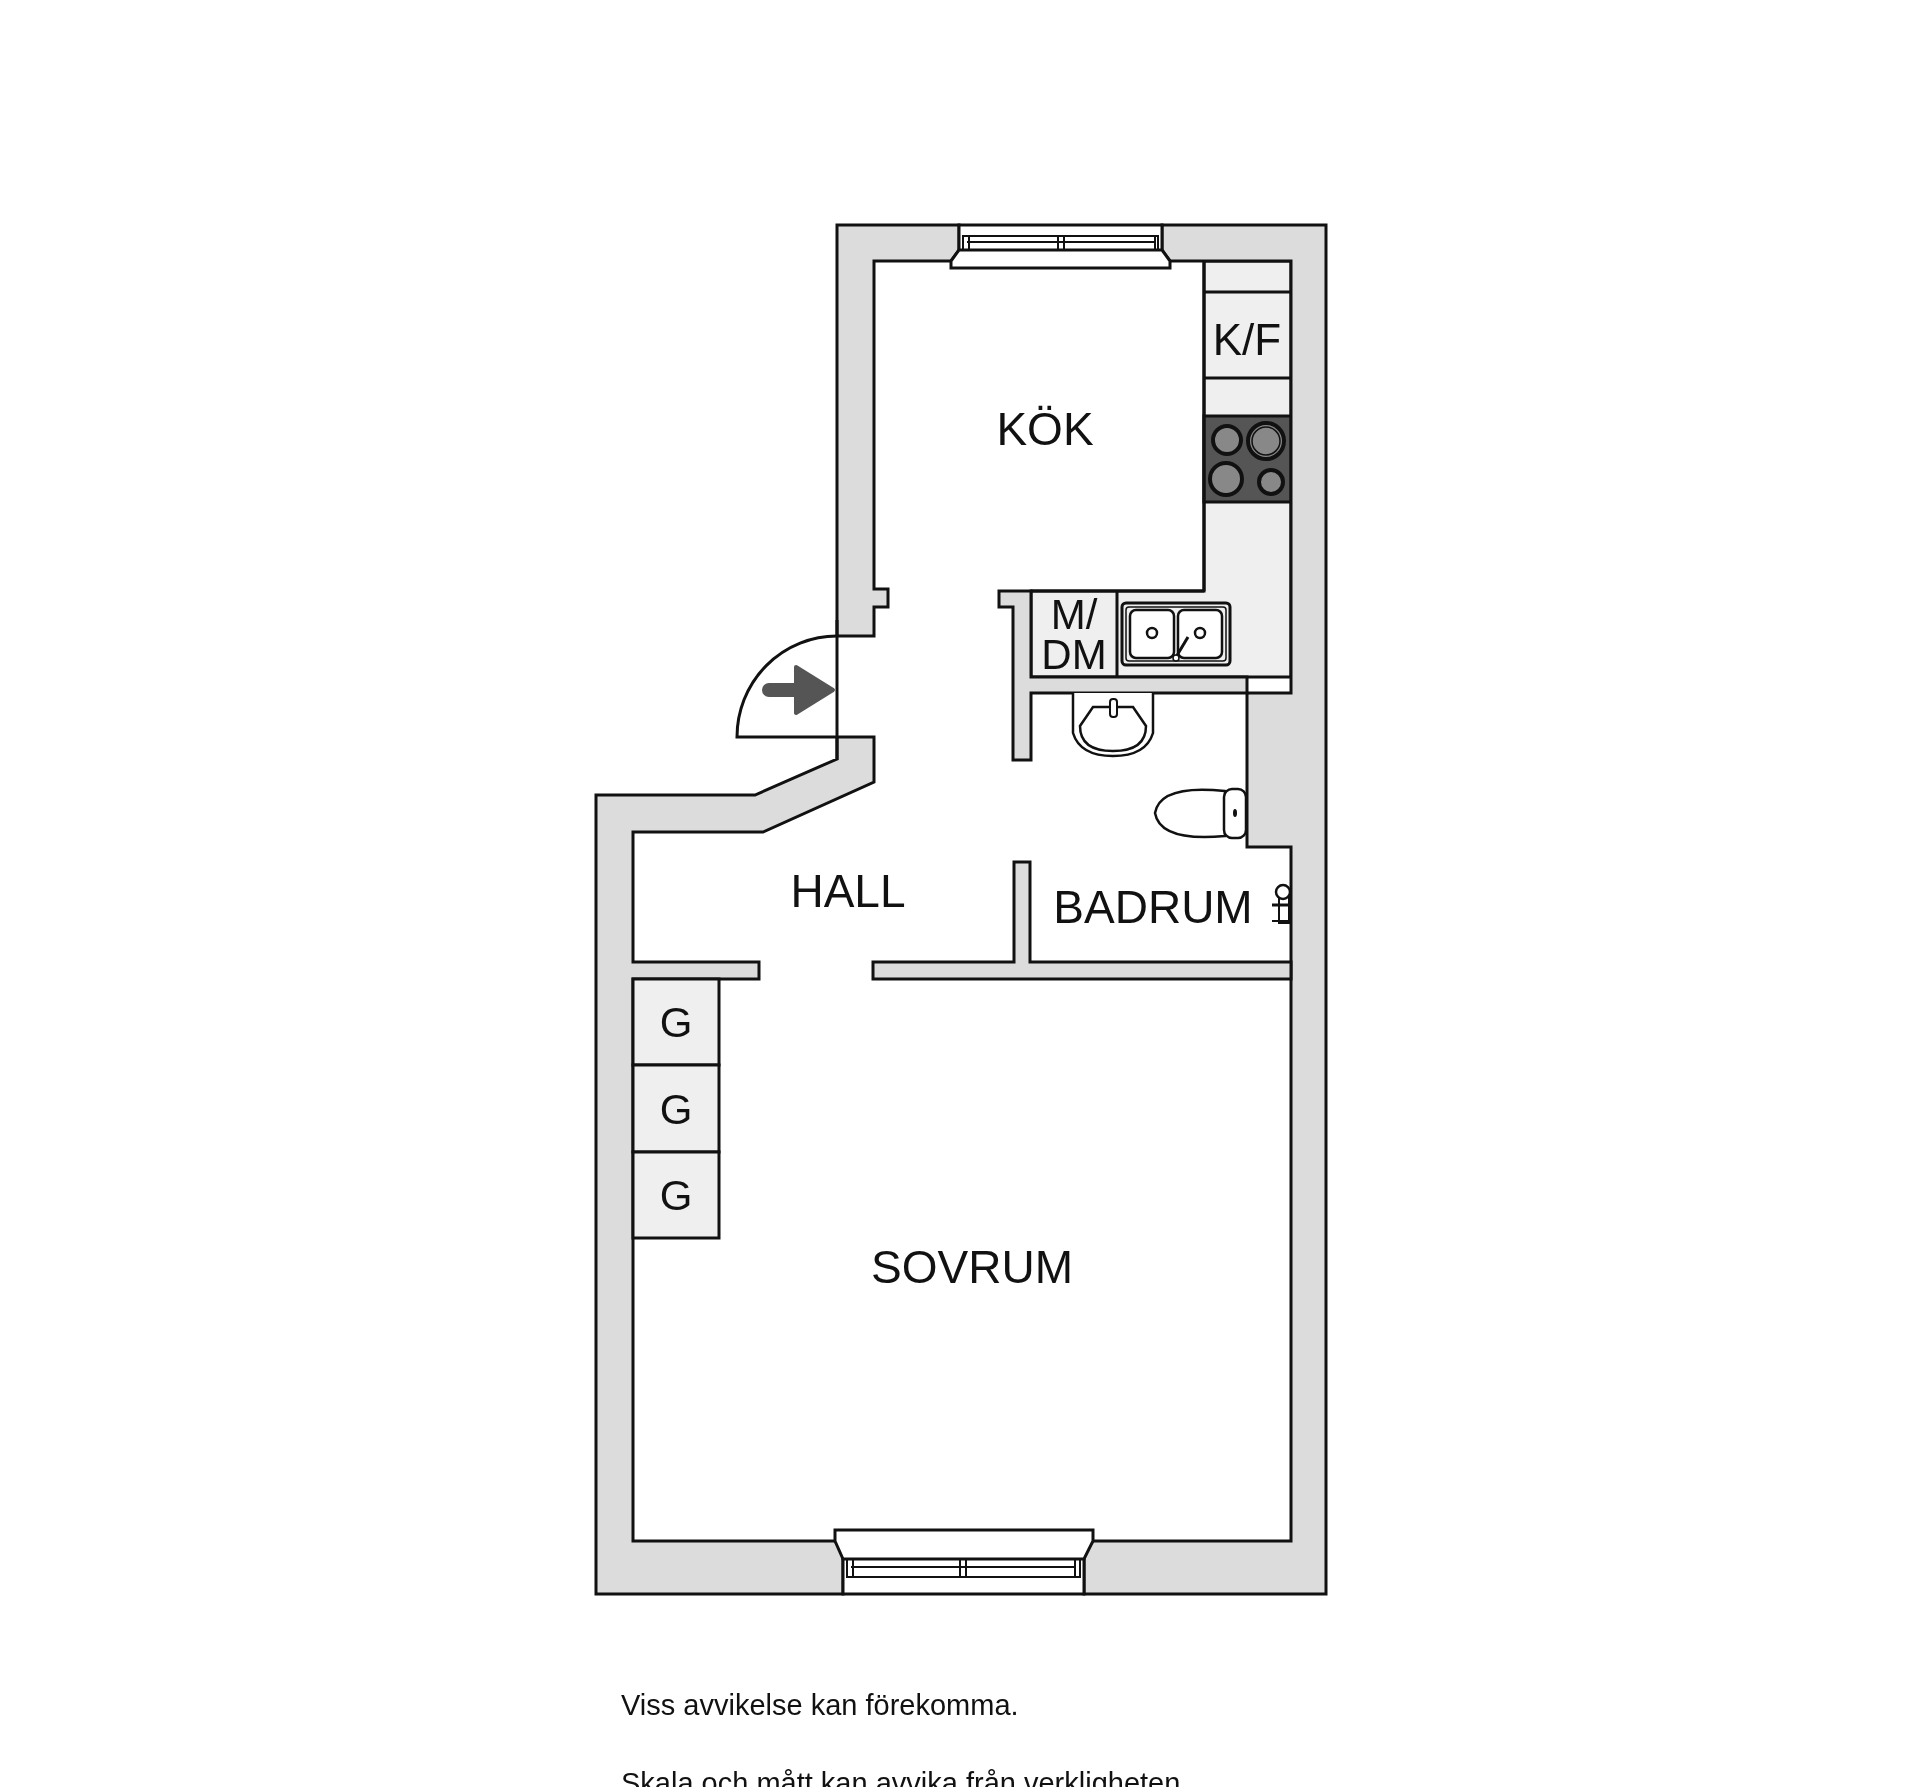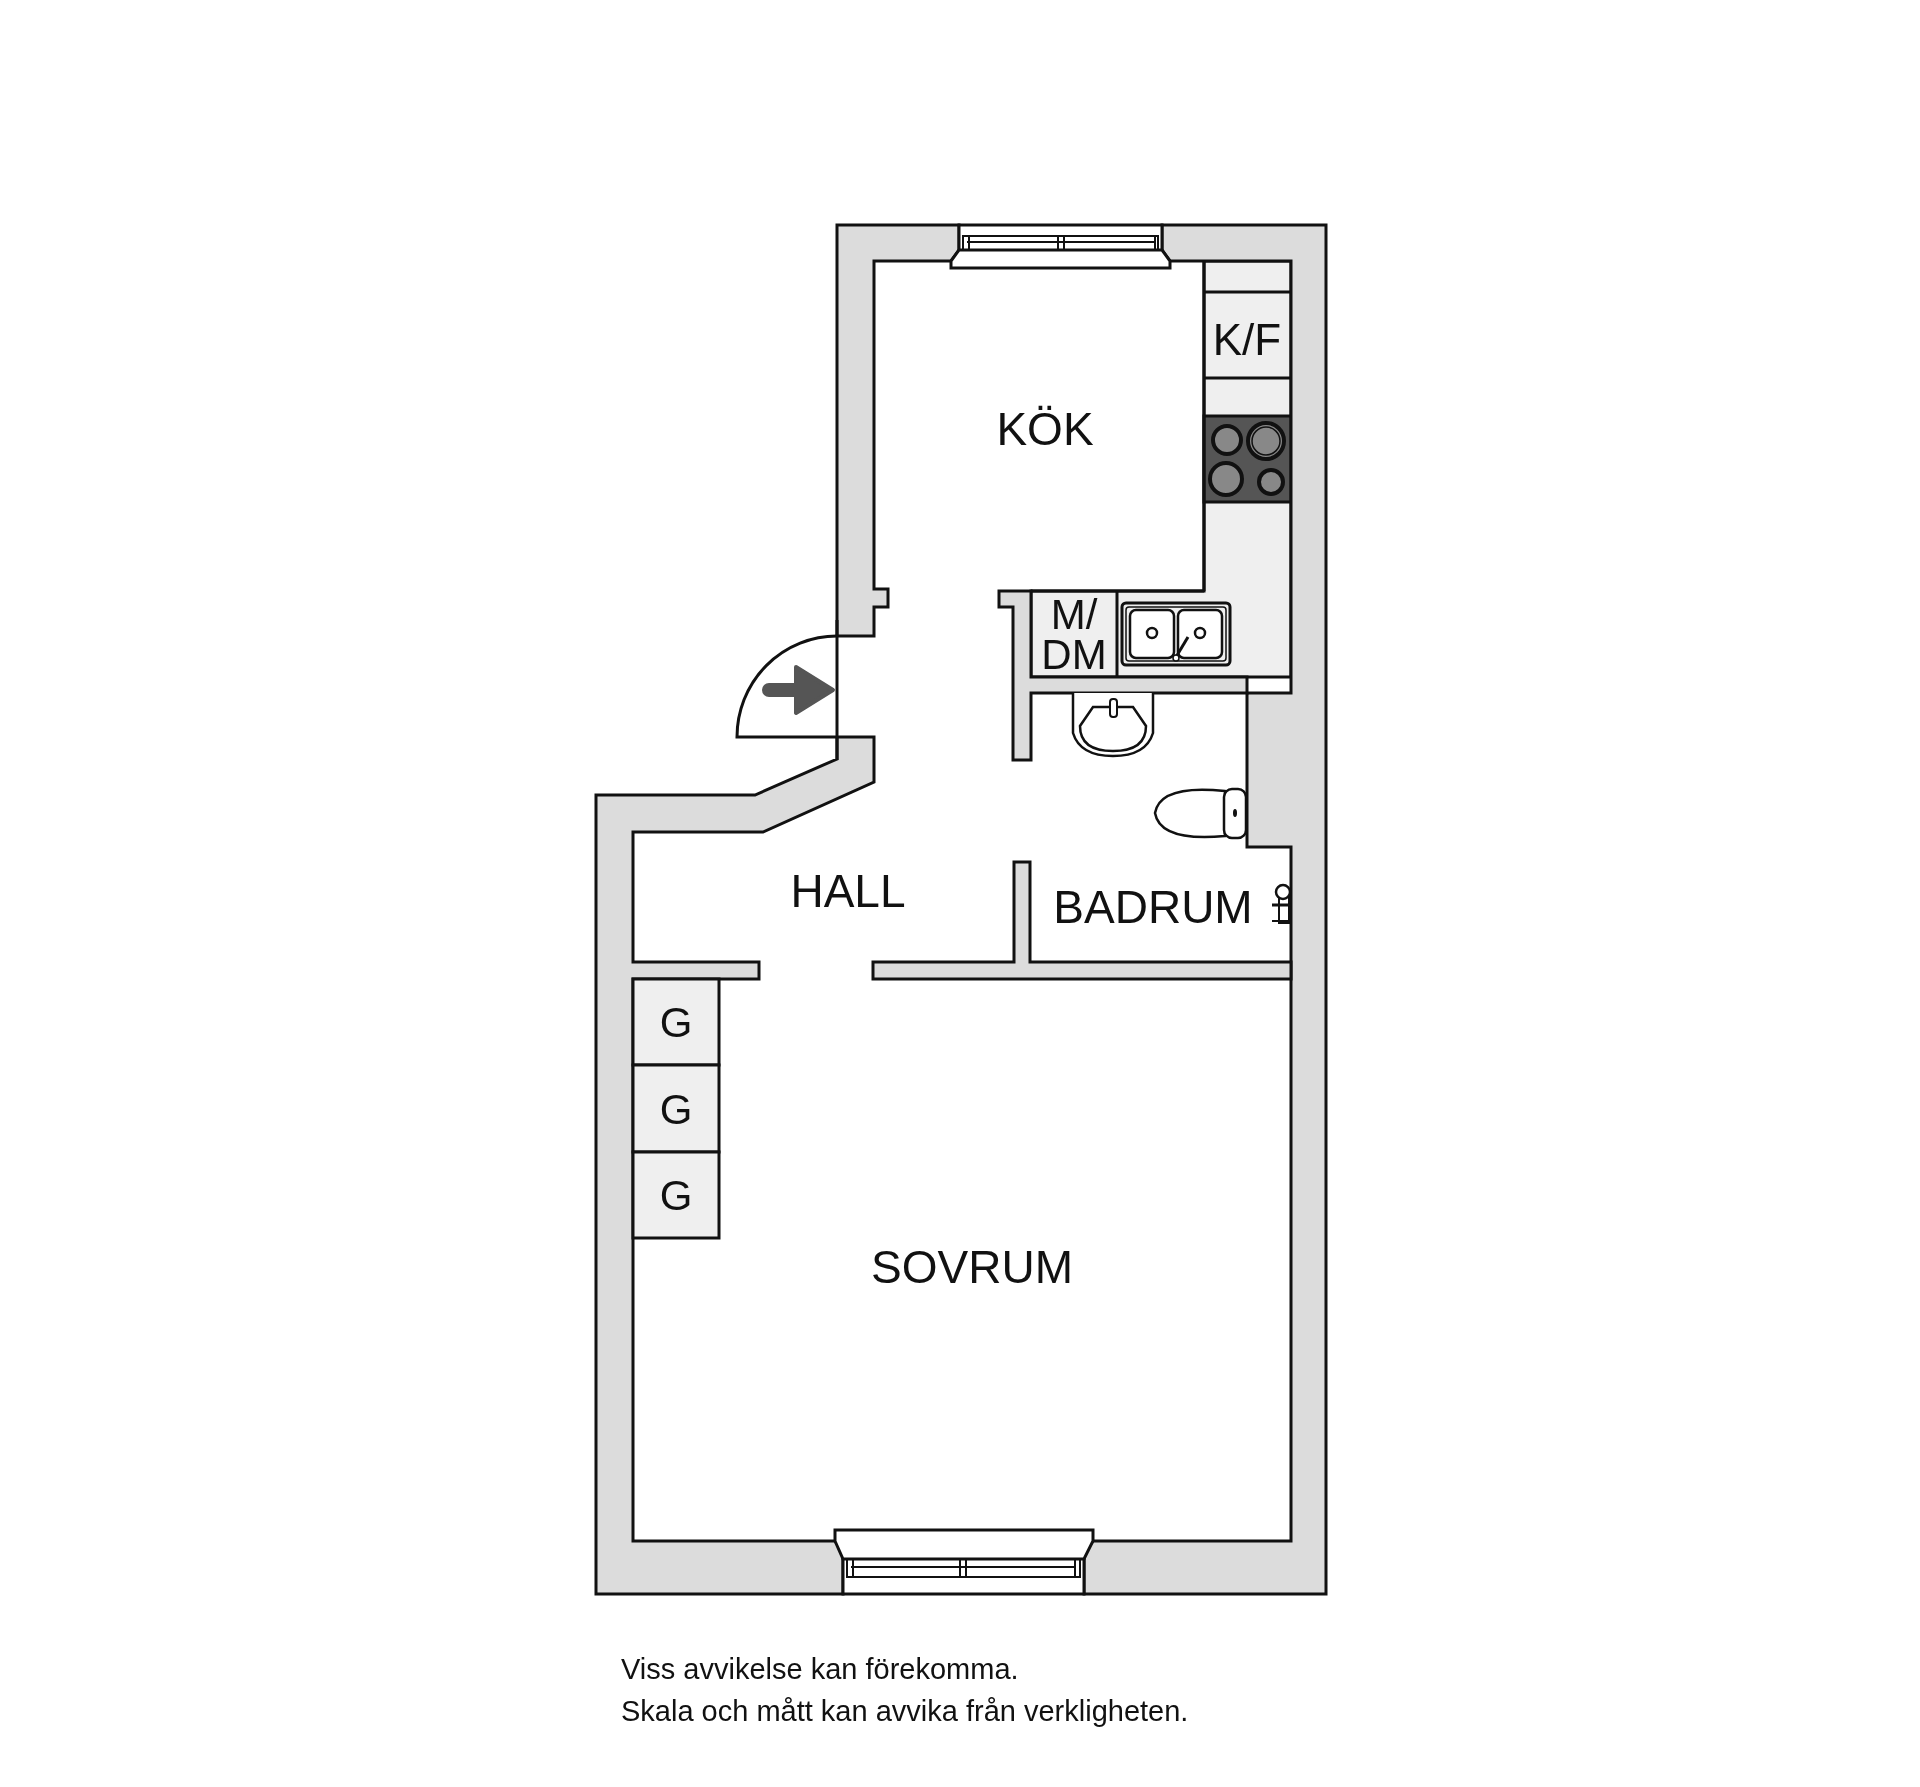--- a/index.html
+++ b/index.html
@@ -4,21 +4,21 @@
 <style>
   html,body{margin:0;padding:0;background:#ffffff;}
   body{width:1920px;height:1787px;position:relative;overflow:hidden;font-family:"Liberation Sans","DejaVu Sans",sans-serif;}
   svg{position:absolute;left:0;top:0;}
   .wall{fill:#dcdcdc;stroke:#111;stroke-width:3;stroke-linejoin:miter;}
   .counter{fill:#efefef;stroke:#111;stroke-width:3;}
   .line{fill:none;stroke:#111;stroke-width:3;}
   .thin{fill:none;stroke:#111;stroke-width:2;}
   .label{font-family:"Liberation Sans","DejaVu Sans",sans-serif;fill:#111;}
   .note{position:absolute;left:621px;top:1648px;font-size:29px;line-height:42px;color:#111;}
-  .note div{white-space:nowrap;}
+  .note div{white-space:nowrap;margin-top:36px;}
 </style>
 </head>
 <body>
 
 <svg width="1920" height="1787" viewBox="0 0 1920 1787">
 
   <polygon class="counter" points="1204,261 1291,261 1291,677 1031,677 1031,591 1204,591"></polygon>
   <line class="line" x1="1204" y1="292" x2="1291" y2="292"></line>
   <line class="line" x1="1204" y1="378" x2="1291" y2="378"></line>
   <line class="line" x1="1117" y1="591" x2="1117" y2="677"></line>

